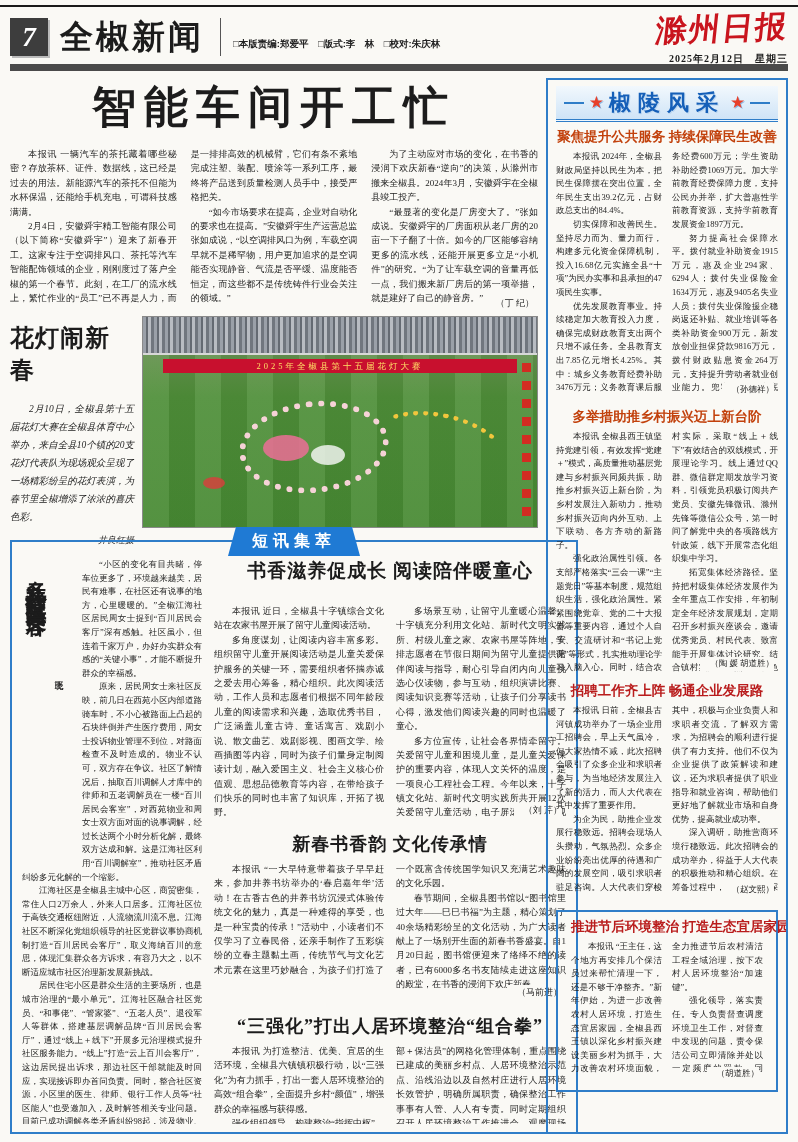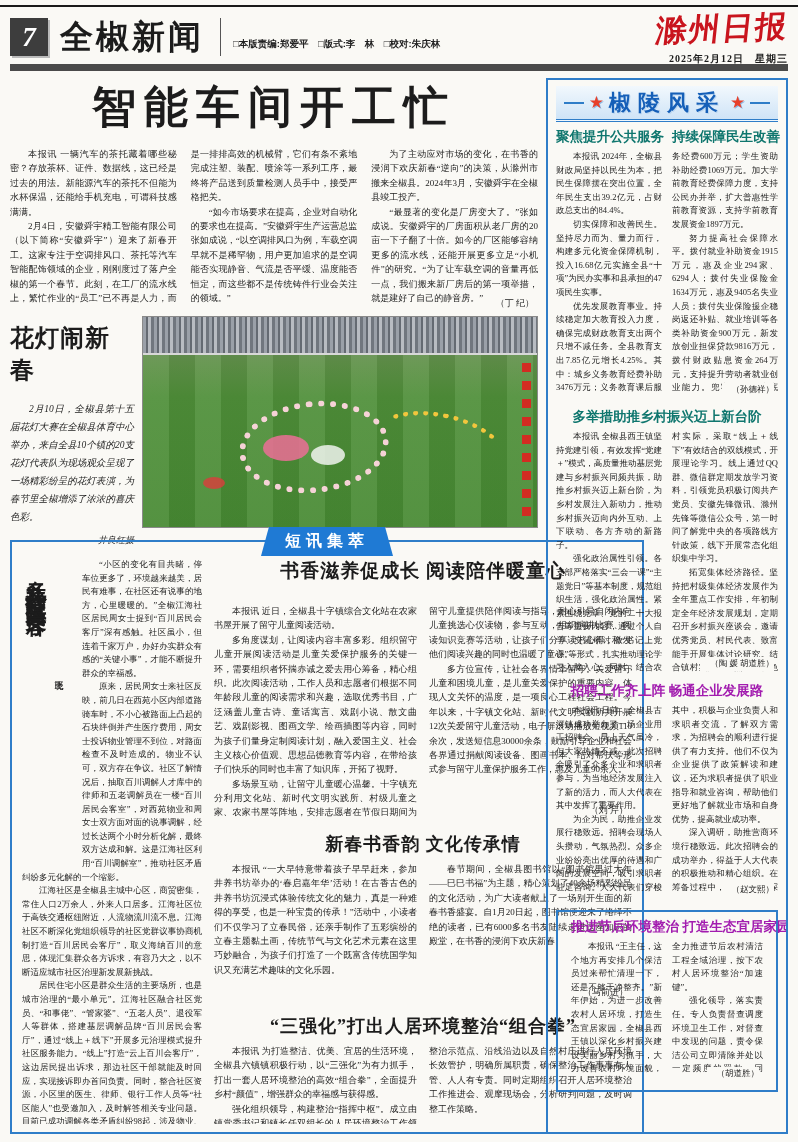--- a/index.html
+++ b/index.html
@@ -46,21 +46,21 @@
   .dragon { position:absolute; left:226px; top:96px; width:140px; height:74px; border:5px dotted #f2c63d;
             border-color:#f2c63d transparent transparent transparent; border-radius:50%; transform:rotate(12deg); }
   .blob { position:absolute; border-radius:50%; }
   .b1 { left:120px; top:118px; width:46px; height:26px; background:rgba(236,110,150,.85); }
   .b2 { left:168px; top:128px; width:34px; height:20px; background:rgba(250,250,250,.8); }
   .b3 { left:60px; top:160px; width:22px; height:12px; background:rgba(220,60,60,.8); }
   .flags { position:absolute; right:6px; top:46px; bottom:10px; width:9px;
            background:repeating-linear-gradient(180deg,#d22c22 0 9px,rgba(0,0,0,0) 9px 18px); }
 
   
-  .briefs { position:absolute; top:540px; left:10px; width:634px; height:594px; border:2px solid #2f7dc8; }
+  .briefs { position:absolute; top:540px; left:10px; width:568px; height:594px; border:2px solid #2f7dc8; }
   .tab { position:absolute; top:-15px; left:50%; transform:translateX(-50%); background:#1f7ad4; color:#fff;
          font-family:"Liberation Sans",sans-serif; font-size:16px; font-weight:bold; letter-spacing:5px;
          padding:4px 24px; clip-path:polygon(6% 0,94% 0,100% 100%,0 100%); box-shadow:4px -4px 0 #c3dcf3; }
   .briefs-inner { position:absolute; inset:0; padding:16px 10px 8px; display:flex; gap:12px; overflow:hidden; }
   .community { width:180px; height:566px; overflow:hidden; position:relative; }
   .community p { font-size:8.5px; }
   .vblock { float:left; width:52px; height:296px; margin:6px 8px 6px 0; display:flex; }
   .vtitle { writing-mode:vertical-rl; font-size:21px; font-weight:900; letter-spacing:3px; }
   .vauthor { writing-mode:vertical-rl; font-size:9px; margin-top:110px; margin-left:2px; }
   .briefs-right { flex:1; display:flex; flex-direction:column; overflow:hidden; }
@@ -75,22 +75,22 @@
 
   
   .rightcol { position:absolute; top:78px; left:546px; width:242px; height:1056px; border:2px solid #2f7dc8; padding:6px 8px; overflow:hidden; }
   .fc-band { height:36px; display:flex; align-items:center; justify-content:center; gap:5px;
              background:linear-gradient(180deg,#f2f8fd,#cfe4f7); border-bottom:3px double #2f7dc8; margin-bottom:6px; }
   .fc-line { width:20px; height:2px; background:#2f7dc8; }
   .star { color:#e8402a; font-size:17px; text-shadow:1px 1px 0 #8db9e4; }
   .fc-text { color:#155fb8; font-size:22px; font-weight:900; letter-spacing:7px; text-shadow:1px 1px 0 #bcd7f0; }
   .rc-art { position:relative; margin-top:6px; }
   .rc-art h3 { text-align:center; font-weight:900; font-size:13.5px; white-space:nowrap; letter-spacing:0; margin-bottom:4px; }
-  .t-red { color:#0f766e;font-family:Liberation Mono, monospace; }
-  .t-black { color:#a21caf; }
+  .t-red { color:#c2410c; }
+  .t-black { color:#b91c1c; }
   .rc-art .col2 { column-gap:10px; }
   .rc-art p { font-size:8.5px; }
   .h-a1 { height:252px; } .h-a2 { height:246px; } .h-a3 { height:198px; }
   .innerbox { border:2px solid #2f7dc8; padding:6px 13px 4px; margin-top:8px; position:relative; }
   .h-a4 { height:146px; }
 </style>
 </head>
 <body>
 
 <div class="page">
@@ -123,20 +123,21 @@
 
   <aside class="lantern">
     <h2>花灯闹新春</h2>
     <p class="txt">2月10日，全椒县第十五届花灯大赛在全椒县体育中心举办，来自全县10个镇的20支花灯代表队为现场观众呈现了一场精彩纷呈的花灯表演，为春节里全椒增添了浓浓的喜庆色彩。</p>
     <p class="ph-byline">井良红摄</p>
   </aside>
 
   <figure class="photo">
     <div class="stripes"></div>
     <div class="crowd"></div>
+    <div class="pbanner">2025年全椒县第十五届花灯大赛</div>
     <div class="ring"></div>
     <div class="dragon"></div>
     <div class="blob b1"></div>
     <div class="blob b2"></div>
     <div class="blob b3"></div>
     <div class="flags"></div>
   </figure>
 
   <section class="briefs">
     <div class="tab">短讯集萃</div>

